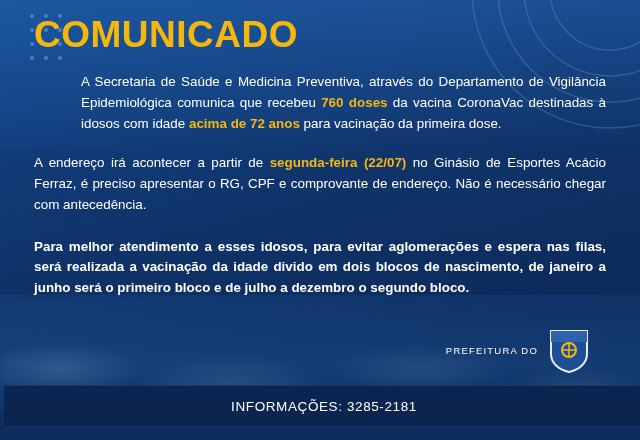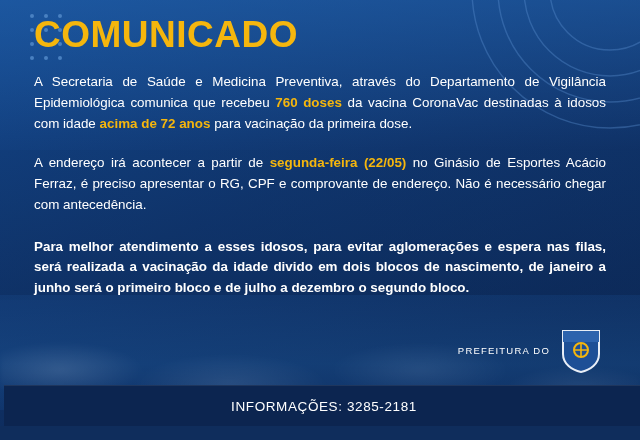--- a/index.html
+++ b/index.html
@@ -97,33 +97,33 @@
   }
 
   .para {
     margin: 0;
     color: #ffffff;
     font-size: 13.4px;
     line-height: 1.55;
     text-align: justify;
     font-family: "Liberation Sans", sans-serif;
   }
-  .p1 { margin-top: 16px; }
+  .p1 { margin-top: 16px; margin-left: 47px; }
   .p2 { margin-top: 19px; }
   .p3 { margin-top: 21px; font-weight: bold; }
 
   .hl {
     color: #f5b60d;
     font-weight: bold;
   }
 
   
   .logo-row {
     position: absolute;
-    right: 38px;
+    right: 50px;
     bottom: 52px;
     display: flex;
     align-items: center;
     gap: 10px;
     z-index: 6;
   }
   .logo-text {
     text-align: right;
     color: #ffffff;
     line-height: 1.25;
@@ -195,21 +195,21 @@
       <circle cx="4" cy="46" r="2"></circle>
         <circle cx="18" cy="46" r="2"></circle>
         <circle cx="32" cy="46" r="2"></circle>
     </g>
   </svg>
 
   <div class="content">
     <h1 class="title">COMUNICADO</h1>
 
     <p class="para p1"><span>A Secretaria de Saúde e Medicina Preventiva, através do Departamento de Vigilância Epidemiológica comunica que recebeu </span><span class="hl">760 doses</span><span> da vacina CoronaVac destinadas à idosos com idade </span><span class="hl">acima de 72 anos</span><span> para vacinação da primeira dose.</span></p>
-    <p class="para p2"><span>A endereço irá acontecer a partir de </span><span class="hl">segunda-feira (22/05)</span><span> no Ginásio de Esportes Acácio Ferraz, é preciso apresentar o RG, CPF e comprovante de endereço. Não é necessário chegar com antecedência.</span></p>
+    <p class="para p2"><span>A endereço irá acontecer a partir de </span><span class="hl">segunda-feira (22/07)</span><span> no Ginásio de Esportes Acácio Ferraz, é preciso apresentar o RG, CPF e comprovante de endereço. Não é necessário chegar com antecedência.</span></p>
     <p class="para p3"><span>Para melhor atendimento a esses idosos, para evitar aglomerações e espera nas filas, será realizada a vacinação da idade divido em dois blocos de nascimento, de janeiro a junho será o primeiro bloco e de julho a dezembro o segundo bloco.</span></p>
   </div>
 
   <div class="logo-row">
     <div class="logo-text">
       <div class="l1">PREFEITURA DO</div>
     </div>
     <div class="crest">
       <svg viewBox="0 0 42 46" xmlns="http://www.w3.org/2000/svg">
         <path d="M3 3 H39 V26 C39 36 30 42 21 44 C12 42 3 36 3 26 Z" fill="#1d4f96" stroke="#e8eef7" stroke-width="2"></path>

